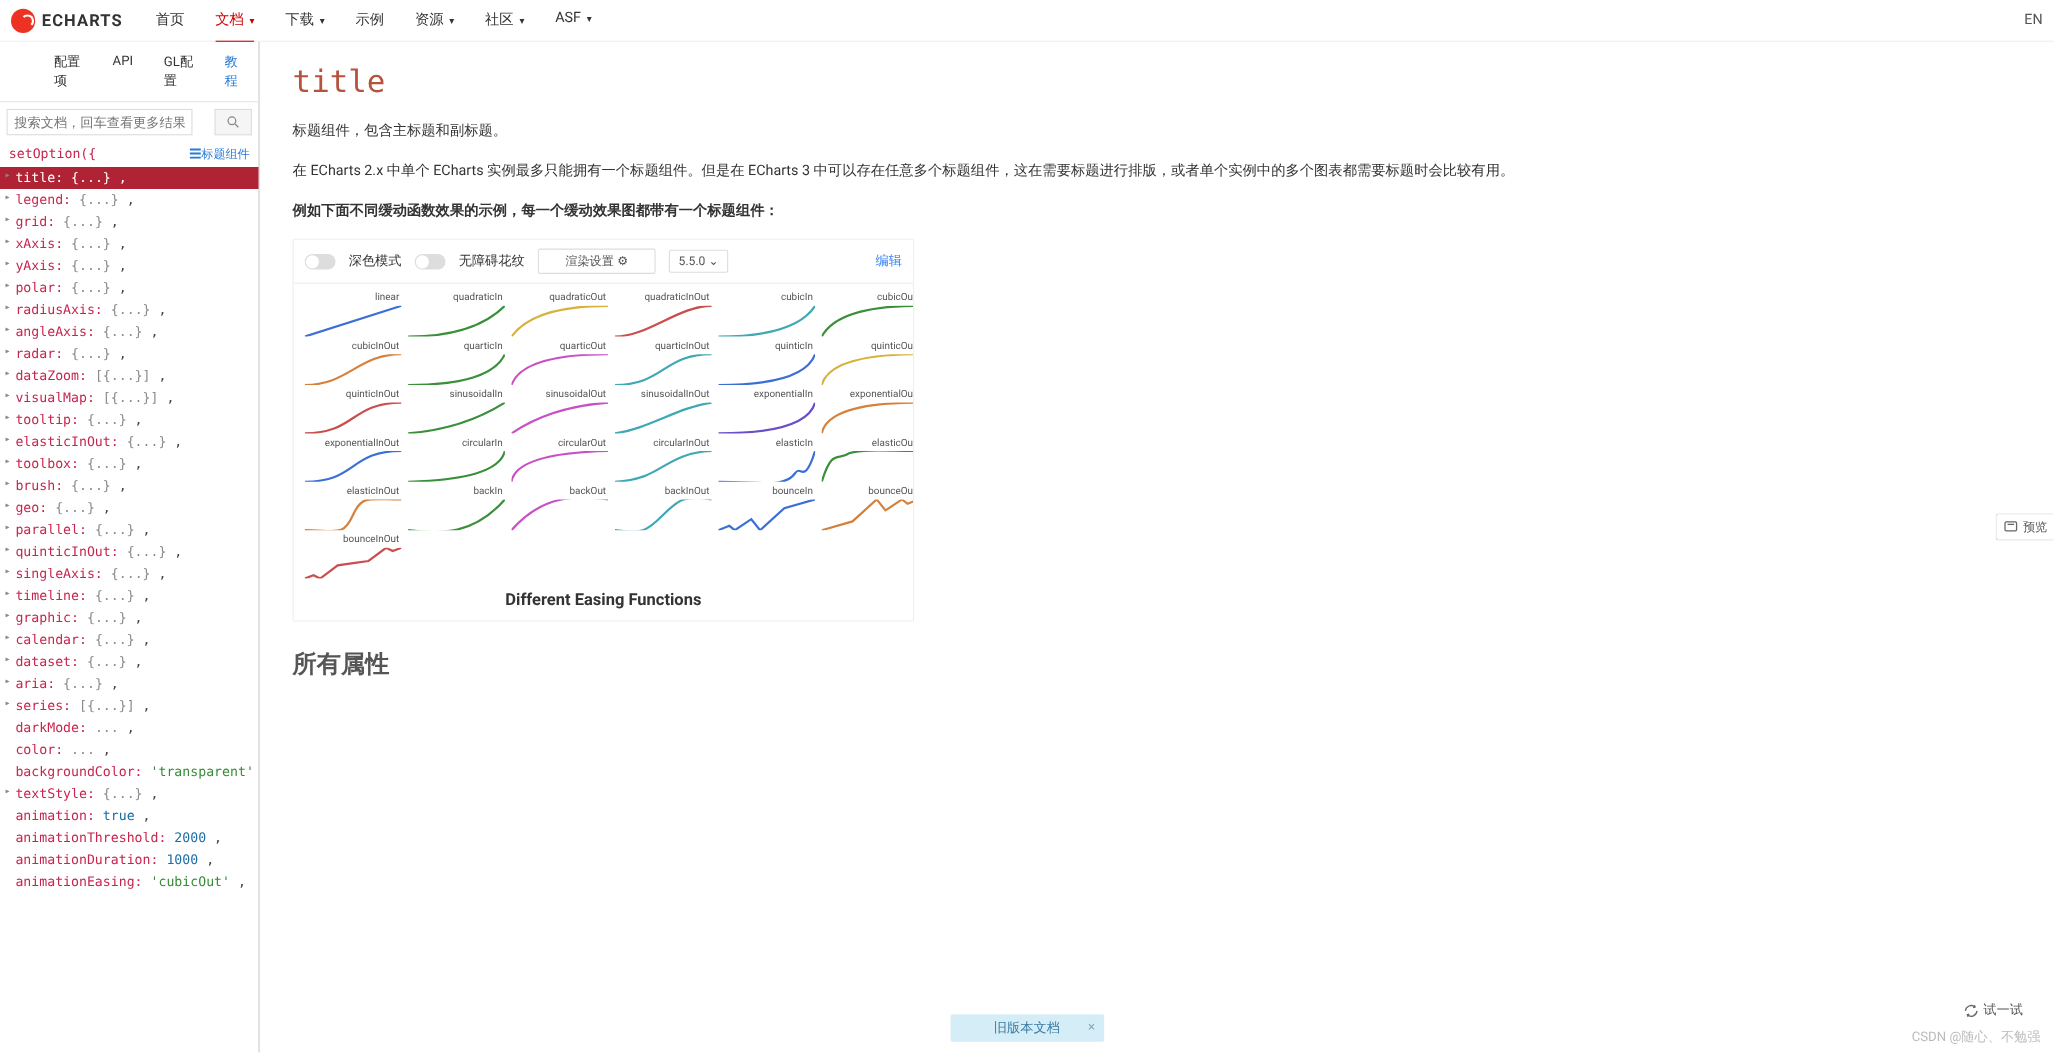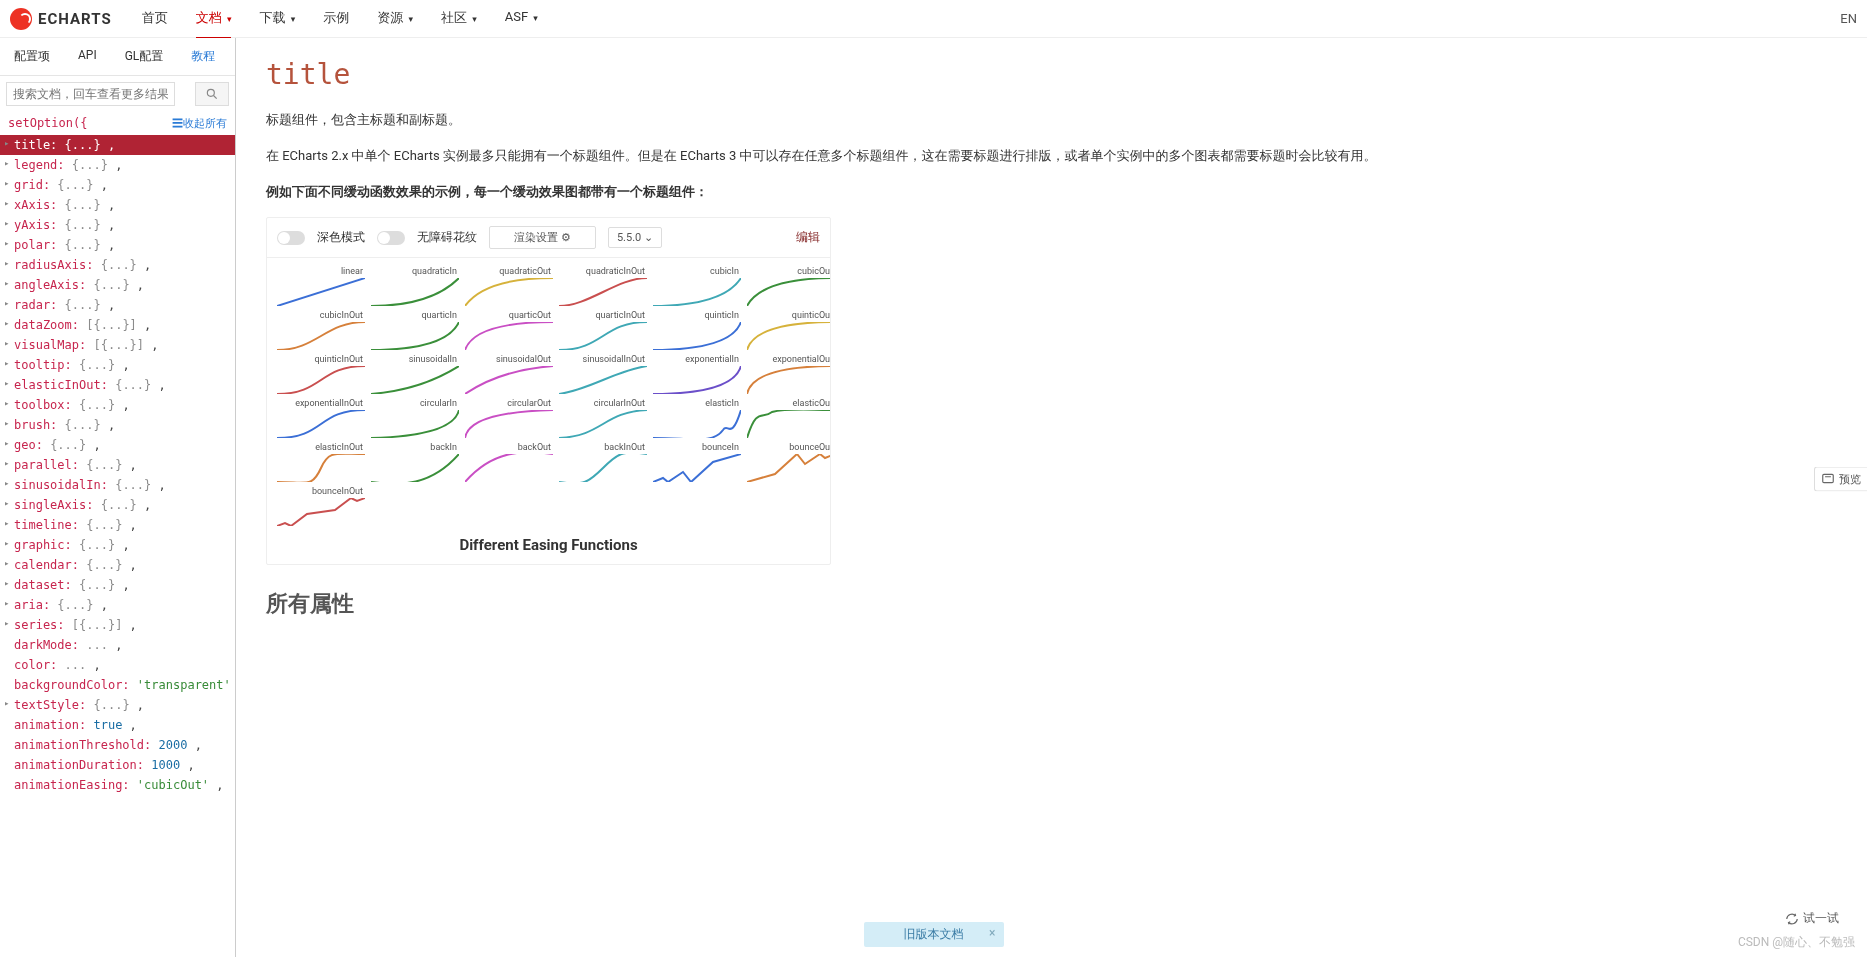--- a/index.html
+++ b/index.html
@@ -9,21 +9,21 @@
 .logo-circle { width: 22px; height: 22px; background: #ed3224; border-radius: 50%; position: relative; }
 .logo-circle::after { content: ""; position: absolute; top: 5px; left: 9px; width: 8px; height: 8px; border: 2px solid #fff; border-radius: 50%; border-bottom-color: transparent; border-left-color: transparent; }
 .logo-text { font-weight: 700; font-size: 15px; letter-spacing: 1px; color: #333; }
 .nav-items { display: flex; gap: 28px; }
 .nav-items a { color: #333; text-decoration: none; font-size: 13px; padding: 10px 0; }
 .nav-items a.active { color: #c00; border-bottom: 2px solid #c00; }
 .caret { font-size: 9px; margin-left: 2px; }
 .lang { margin-left: auto; color: #555; }
 .layout { display: flex; height: calc(100vh - 38px); }
 .sidebar { width: 236px; border-right: 1px solid #ccc; display: flex; flex-direction: column; background: #fff; overflow: hidden; }
-.sub-tabs { display: flex; border-bottom: 1px solid #e5e5e5; }
+.sub-tabs { display: flex; border-bottom: 1px solid #e5e5e5; padding-left: 35px; }
 .sub-tabs a { padding: 10px 14px; color: #333; text-decoration: none; font-size: 12px; }
 .sub-tabs a.active { color: #2a7bd6; }
 .search-row { display: flex; padding: 6px; gap: 20px; }
 .search-row input { flex: 1; border: 1px solid #ddd; padding: 4px 6px; font-size: 12px; outline: none; }
 .search-btn { width: 36px; border: 1px solid #ddd; background: #f5f5f5; display: flex; align-items: center; justify-content: center; cursor: pointer; }
 .tree-head { display: flex; justify-content: space-between; padding: 4px 8px; font-family: Consolas, Monaco, monospace; font-size: 12px; color: #c7254e; }
 .tree-head .collapse { color: #2a7bd6; font-family: inherit; font-size: 11px; cursor: pointer; }
 .tree { overflow-y: auto; flex: 1; font-family: Consolas, Monaco, monospace; font-size: 12px; }
 .tree-item { padding: 3px 6px 3px 14px; white-space: nowrap; cursor: pointer; position: relative; color: #444; }
 .tree-item::before { content: "▸"; position: absolute; left: 4px; top: 3px; font-size: 9px; color: #888; }
@@ -38,21 +38,21 @@
 .content { flex: 1; overflow-y: auto; padding: 20px 30px 60px 30px; position: relative; }
 .page-title { font-size: 28px; color: #b5533c; font-weight: 400; margin-bottom: 18px; font-family: Consolas, Monaco, monospace; }
 .para { font-size: 13px; color: #333; margin-bottom: 14px; line-height: 1.7; }
 .bold { font-weight: 700; }
 .demo-panel { border: 1px solid #eee; border-radius: 2px; margin: 8px 0 24px 0; overflow: hidden; width: 565px; }
 .demo-toolbar { display: flex; align-items: center; gap: 12px; padding: 8px 10px; border-bottom: 1px solid #eee; font-size: 12px; }
 .toggle { width: 28px; height: 14px; background: #ddd; border-radius: 8px; position: relative; }
 .toggle::after { content: ""; position: absolute; left: 1px; top: 1px; width: 12px; height: 12px; background: #fff; border-radius: 50%; }
 .render-btn { border: 1px solid #ddd; padding: 3px 24px; border-radius: 2px; background: #fff; font-size: 11px; color: #555; }
 .version-sel { border: 1px solid #ddd; padding: 3px 8px; border-radius: 2px; color: #555; font-size: 11px; }
-.edit-link { margin-left: auto; color: #7f1d1d; cursor: pointer; }
+.edit-link { margin-left: auto; color: #3b82f6; cursor: pointer; }
 .charts-grid { display: grid; grid-template-columns: repeat(6, 88px); gap: 4px 6px; padding: 8px 10px 4px 10px; }
 .mini { position: relative; height: 40px; }
 .mini-label { position: absolute; top: 0; right: 2px; font-size: 9px; color: #555; }
 .mini svg { position: absolute; bottom: 0; left: 0; width: 100%; height: 28px; }
 .demo-footer { text-align: center; font-weight: 700; font-size: 15px; padding: 6px 0 10px 0; }
 .h2 { font-size: 22px; color: #555; margin: 20px 0 16px 0; }
 .hr { border-top: 1px solid #eee; margin: 14px 0; }
 .prop-name { font-family: Consolas, Monaco, monospace; font-size: 14px; color: #b5533c; }
 .prop-name .big { font-size: 18px; }
 .prop-name .eq { color: #555; padding: 0 6px; }
@@ -96,41 +96,41 @@
       <input placeholder="搜索文档，回车查看更多结果" style="">
       <button class="search-btn">
         <svg class="icon-svg" viewBox="0 0 24 24" fill="none" stroke="#888" stroke-width="2">
             <circle cx="10" cy="10" r="6"></circle>
             <line x1="15" y1="15" x2="20" y2="20"></line>
           </svg>
       </button>
     </div>
     <div class="tree-head">
       <span>setOption({</span>
-      <span class="collapse">☰收起所有</span>
+      <span class="collapse">☰标题组件</span>
     </div>
     <div class="tree" id="tree">
         <div class="tree-item active"><span class="key">title:</span> <span class="val">{...}</span> ,</div>
         <div class="tree-item"><span class="key">legend:</span> <span class="val">{...}</span> ,</div>
         <div class="tree-item"><span class="key">grid:</span> <span class="val">{...}</span> ,</div>
         <div class="tree-item"><span class="key">xAxis:</span> <span class="val">{...}</span> ,</div>
         <div class="tree-item"><span class="key">yAxis:</span> <span class="val">{...}</span> ,</div>
         <div class="tree-item"><span class="key">polar:</span> <span class="val">{...}</span> ,</div>
         <div class="tree-item"><span class="key">radiusAxis:</span> <span class="val">{...}</span> ,</div>
         <div class="tree-item"><span class="key">angleAxis:</span> <span class="val">{...}</span> ,</div>
         <div class="tree-item"><span class="key">radar:</span> <span class="val">{...}</span> ,</div>
         <div class="tree-item"><span class="key">dataZoom:</span> <span class="val">[{...}]</span> ,</div>
         <div class="tree-item"><span class="key">visualMap:</span> <span class="val">[{...}]</span> ,</div>
         <div class="tree-item"><span class="key">tooltip:</span> <span class="val">{...}</span> ,</div>
         <div class="tree-item"><span class="key">elasticInOut:</span> <span class="val">{...}</span> ,</div>
         <div class="tree-item"><span class="key">toolbox:</span> <span class="val">{...}</span> ,</div>
         <div class="tree-item"><span class="key">brush:</span> <span class="val">{...}</span> ,</div>
         <div class="tree-item"><span class="key">geo:</span> <span class="val">{...}</span> ,</div>
         <div class="tree-item"><span class="key">parallel:</span> <span class="val">{...}</span> ,</div>
-        <div class="tree-item"><span class="key">sinusoidalIn:</span> <span class="val">{...}</span> ,</div>
+        <div class="tree-item"><span class="key">quinticInOut:</span> <span class="val">{...}</span> ,</div>
         <div class="tree-item"><span class="key">singleAxis:</span> <span class="val">{...}</span> ,</div>
         <div class="tree-item"><span class="key">timeline:</span> <span class="val">{...}</span> ,</div>
         <div class="tree-item"><span class="key">graphic:</span> <span class="val">{...}</span> ,</div>
         <div class="tree-item"><span class="key">calendar:</span> <span class="val">{...}</span> ,</div>
         <div class="tree-item"><span class="key">dataset:</span> <span class="val">{...}</span> ,</div>
         <div class="tree-item"><span class="key">aria:</span> <span class="val">{...}</span> ,</div>
         <div class="tree-item"><span class="key">series:</span> <span class="val">[{...}]</span> ,</div>
         <div class="tree-item no-caret"><span class="key">darkMode:</span> <span class="val">...</span> ,</div>
         <div class="tree-item no-caret"><span class="key">color:</span> <span class="val">...</span> ,</div>
         <div class="tree-item no-caret"><span class="key">backgroundColor:</span> <span class="sval">'transparent'</span> ,</div>

